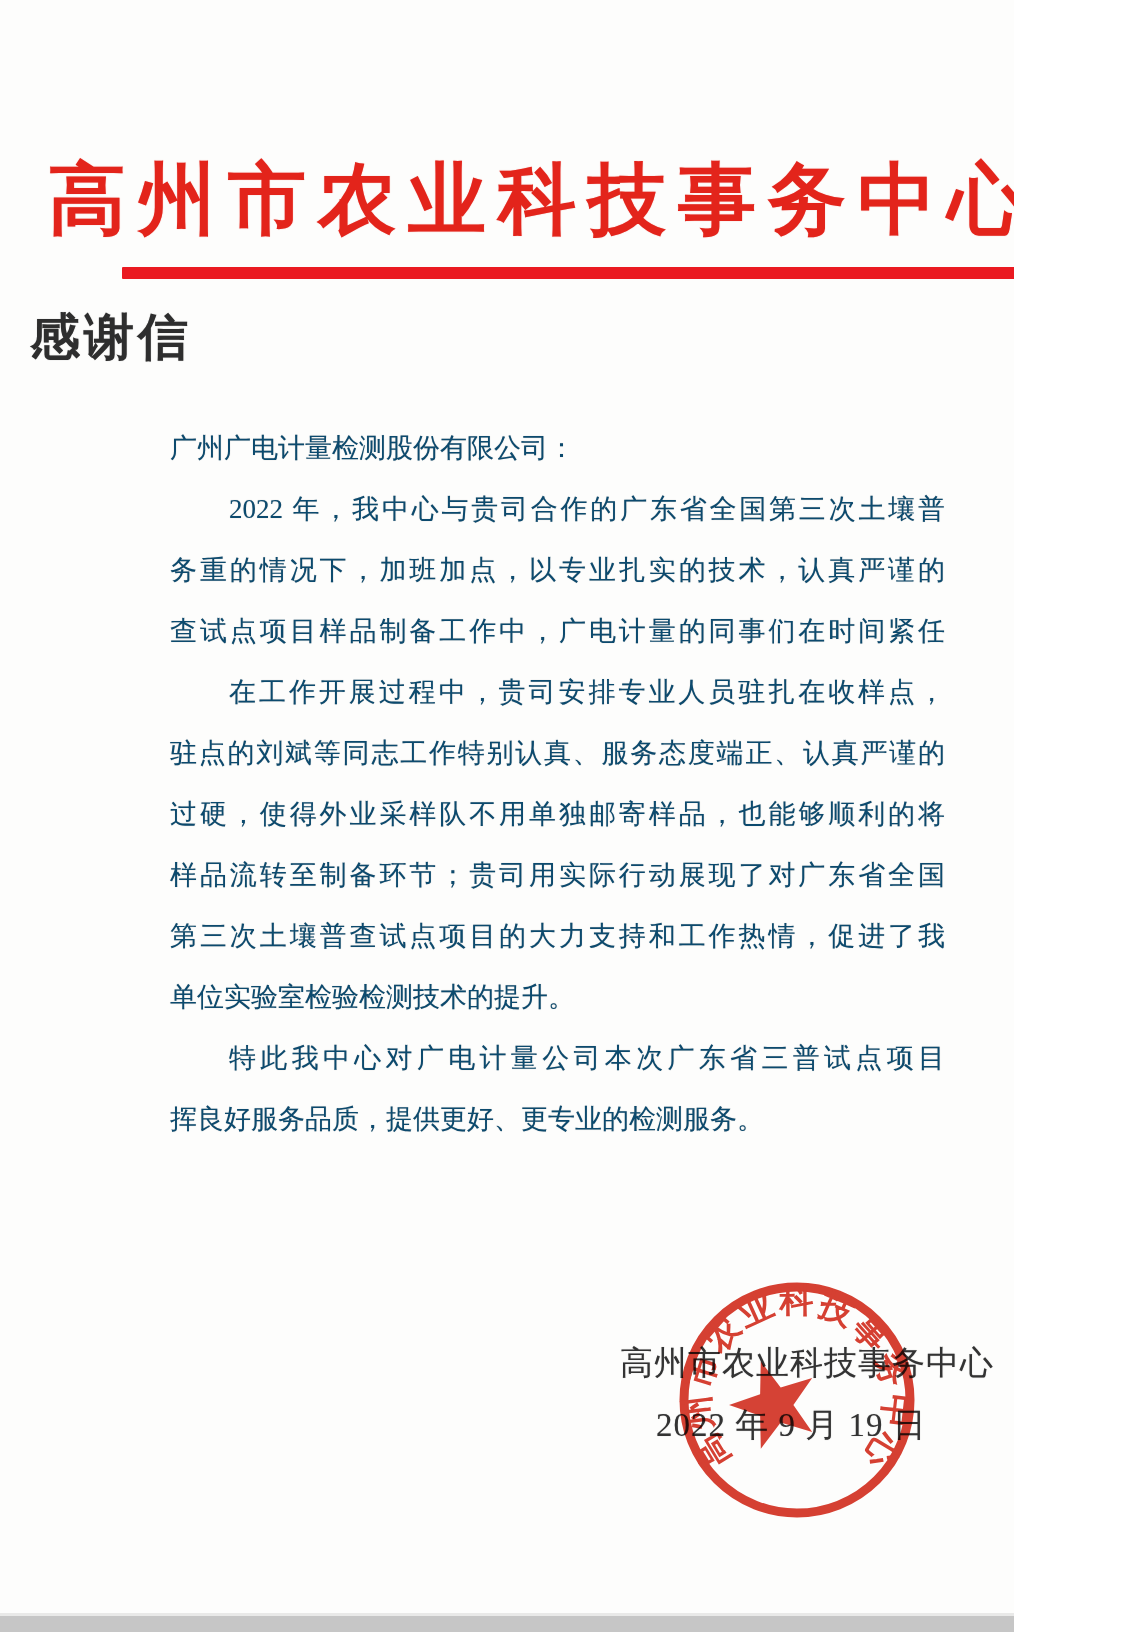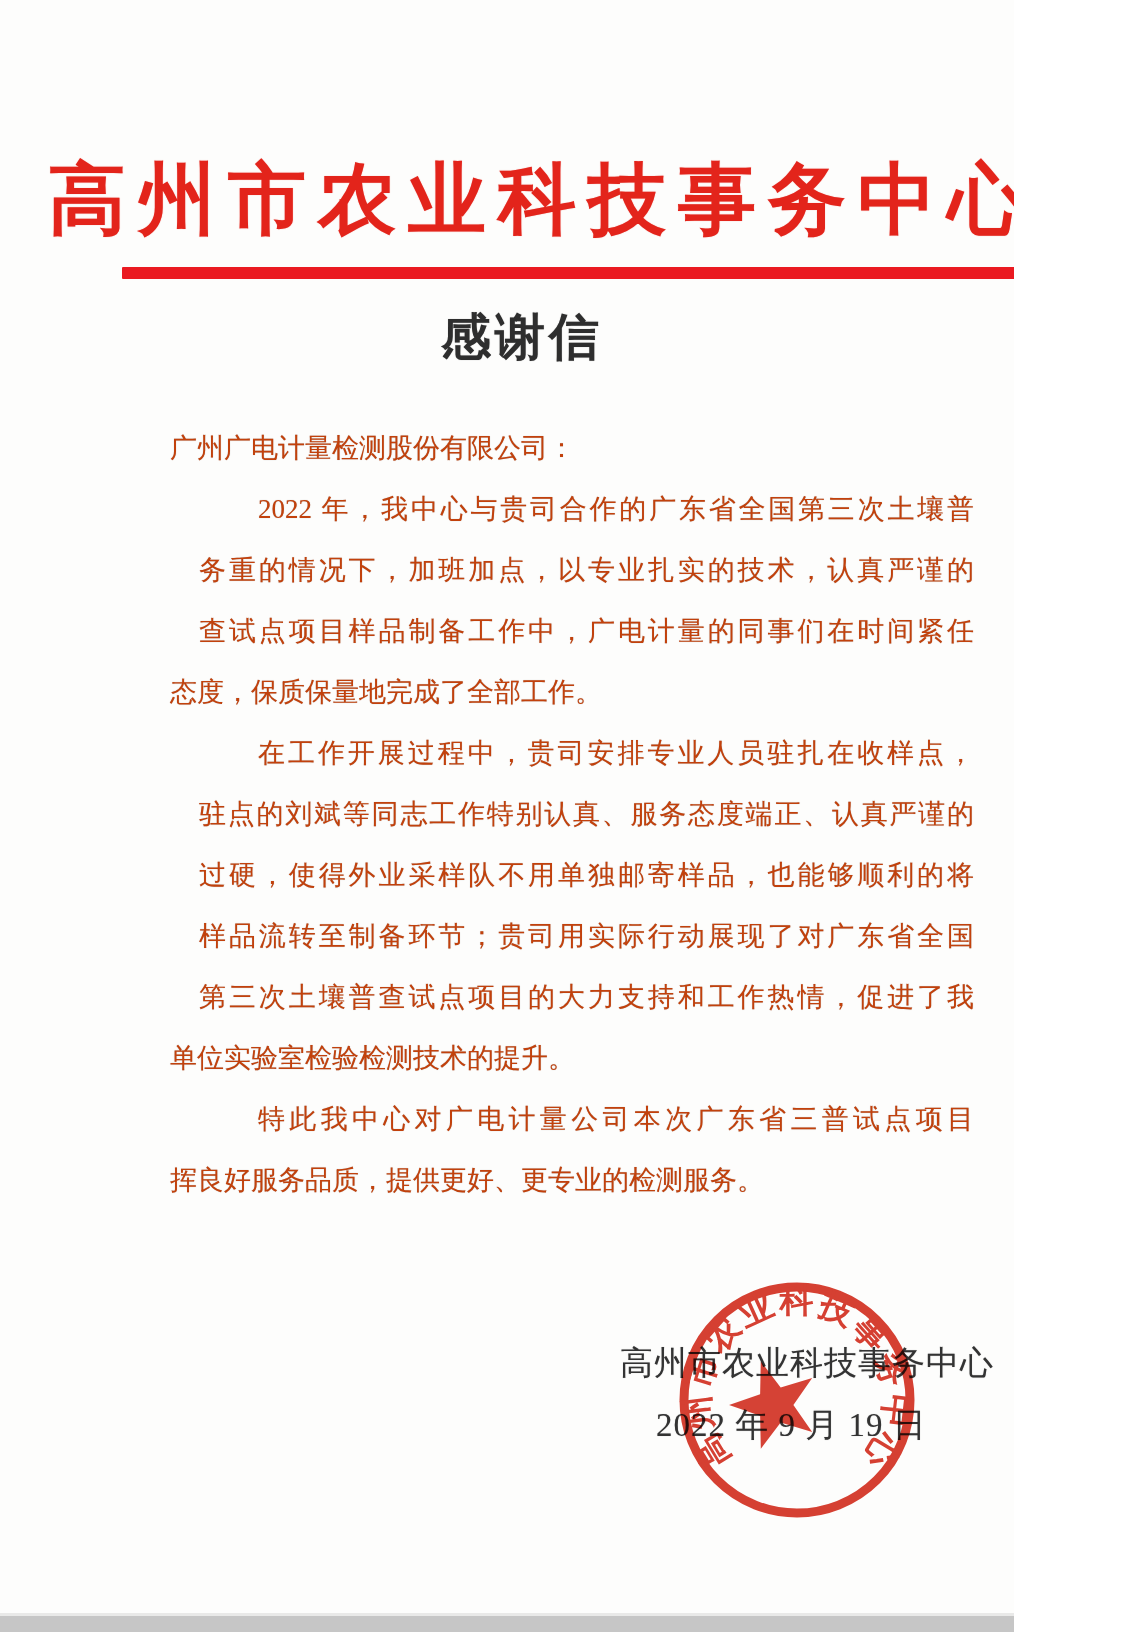--- a/index.html
+++ b/index.html
@@ -20,44 +20,43 @@
     text-shadow:0 0 1px rgba(227,36,27,.45);
   }
   .red-rule{
     position:absolute;left:122px;top:267px;
     width:928px;height:12px;
     background:#ea1a21;
     border-radius:1px;
   }
   .doc-title{
     position:absolute;top:304px;left:0;right:0;
-    text-align:center;text-indent:30px;
+    text-indent:30px;
     font-size:50px;font-weight:700;
     letter-spacing:4px;
     color:#2e2e2e;
     text-shadow:0 0 1px rgba(0,0,0,.35);
   }
   .body-text{
     position:absolute;left:170px;top:418px;
     width:775px;
-    color:#c2410c;
+    color:#0c4a6e;
     font-size:27px;
     text-shadow:0 0 1px rgba(0,0,0,.28);
   }
   .line{
     width:775px;height:61px;line-height:61px;
     box-sizing:border-box;
     white-space:nowrap;
     overflow:visible;
   }
   .line.j{
     white-space:normal;
     text-align:justify;
     text-align-last:justify;
-    margin-left:29px;
   }
   .line.ind{padding-left:59px;}
   .sig-org{
     position:absolute;left:620px;top:1341px;
     font-size:33px;letter-spacing:1px;
     color:#333333;white-space:nowrap;
     text-shadow:0 0 1px rgba(0,0,0,.3);
   }
   .sig-date{
     position:absolute;left:656px;top:1403px;
@@ -96,21 +95,20 @@
 
   <div class="red-rule"></div>
 
   <div class="doc-title">感谢信</div>
 
   <div class="body-text">
     <div class="line">广州广电计量检测股份有限公司：</div>
     <div class="line j ind">2022 年，我中心与贵司合作的广东省全国第三次土壤普</div>
     <div class="line j">务重的情况下，加班加点，以专业扎实的技术，认真严谨的</div>
     <div class="line j">查试点项目样品制备工作中，广电计量的同事们在时间紧任</div>
-    <div class="line">态度，保质保量地完成了全部工作。</div>
     <div class="line j ind">在工作开展过程中，贵司安排专业人员驻扎在收样点，</div>
     <div class="line j">驻点的刘斌等同志工作特别认真、服务态度端正、认真严谨的</div>
     <div class="line j">过硬，使得外业采样队不用单独邮寄样品，也能够顺利的将</div>
     <div class="line j">样品流转至制备环节；贵司用实际行动展现了对广东省全国</div>
     <div class="line j">第三次土壤普查试点项目的大力支持和工作热情，促进了我</div>
     <div class="line">单位实验室检验检测技术的提升。</div>
     <div class="line j ind">特此我中心对广电计量公司本次广东省三普试点项目</div>
     <div class="line">挥良好服务品质，提供更好、更专业的检测服务。</div>
   </div>
 

